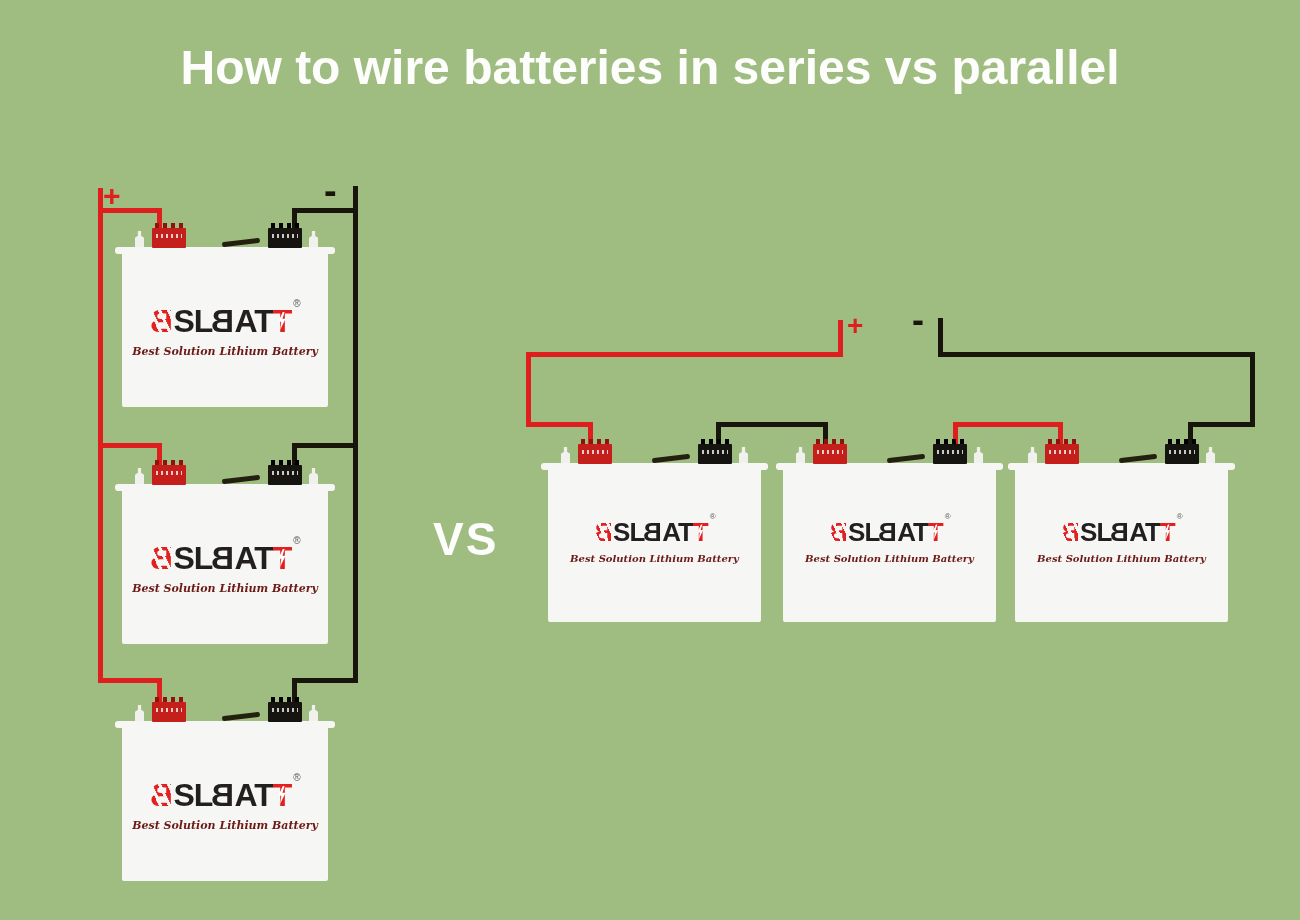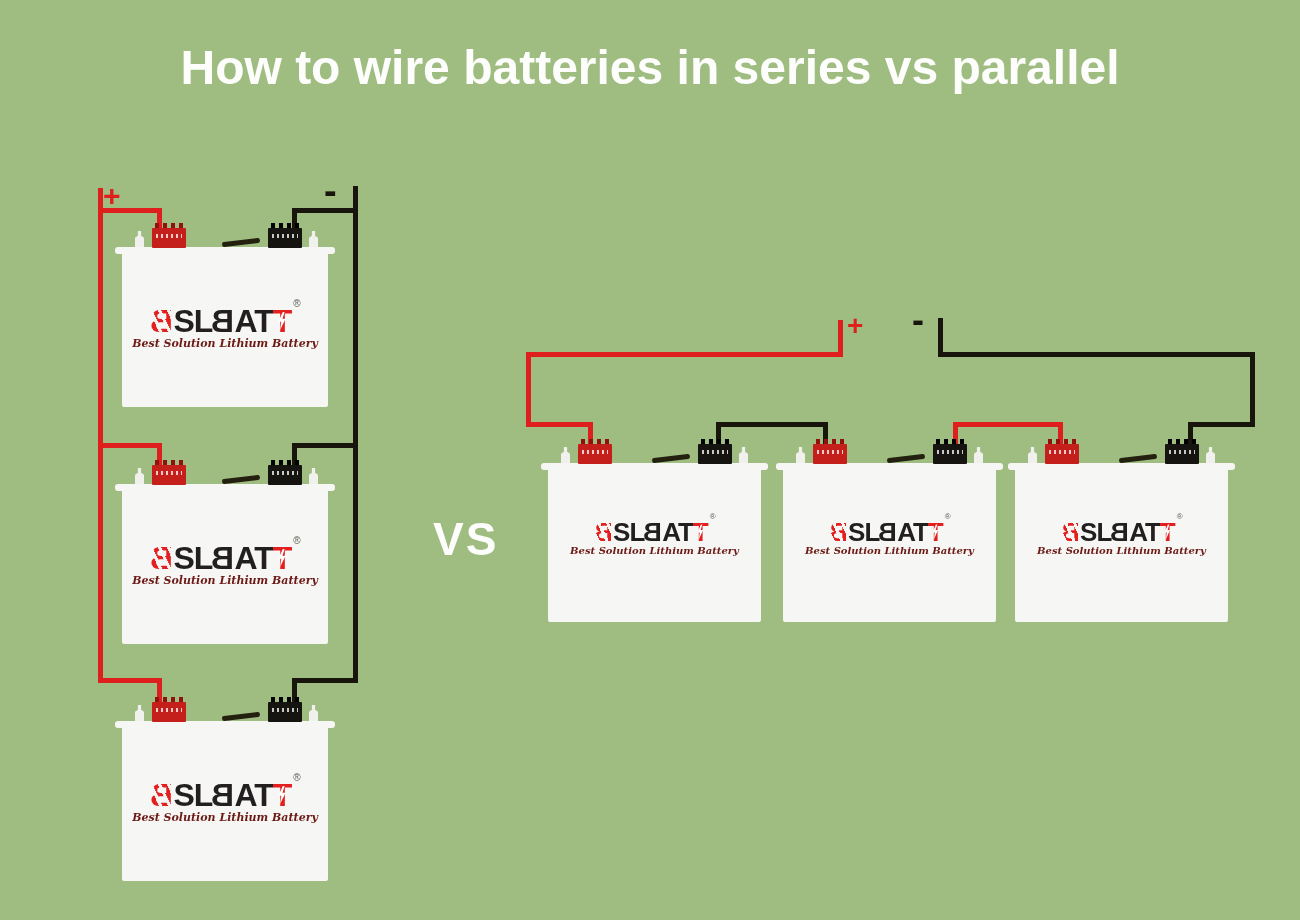--- a/index.html
+++ b/index.html
@@ -93,21 +93,21 @@
   .battery.large .bolt{width:9px;height:18px;}
   .battery.small .bolt{width:7px;height:15px;}
   .reg{
     font-size:10px;vertical-align:top;position:relative;top:-6px;left:2px;
     color:#5a5a55;font-weight:normal;letter-spacing:0;
   }
   .battery.small .reg{font-size:8px;}
   .brand-tagline{
     font-family:"DejaVu Serif","Liberation Serif",serif;
     font-style:italic;font-weight:bold;color:var(--tagline,#6d1a16);
-    margin-top:0;white-space:nowrap;
+    margin-top:8px;white-space:nowrap;
   }
   .battery.large .brand-tagline{font-size:11px;}
   .battery.small .brand-tagline{font-size:10px;}
 </style>
 </head>
 <body style="--bg: #9fbc81; --wire-red: #df1f1d; --wire-black: #18150c; --blue: #2b55a6; --teal: #38a29d; --body-white: #f6f7f4; --logo-black: #231f20; --logo-red: #e3201f; --terminal-red: #c41f1a; --terminal-black: #161410; --tagline: #6d1a16; --text-white: #fdfefc;">
 
 <div class="canvas">
   <div class="title">How to wire batteries in series vs parallel</div>
 

